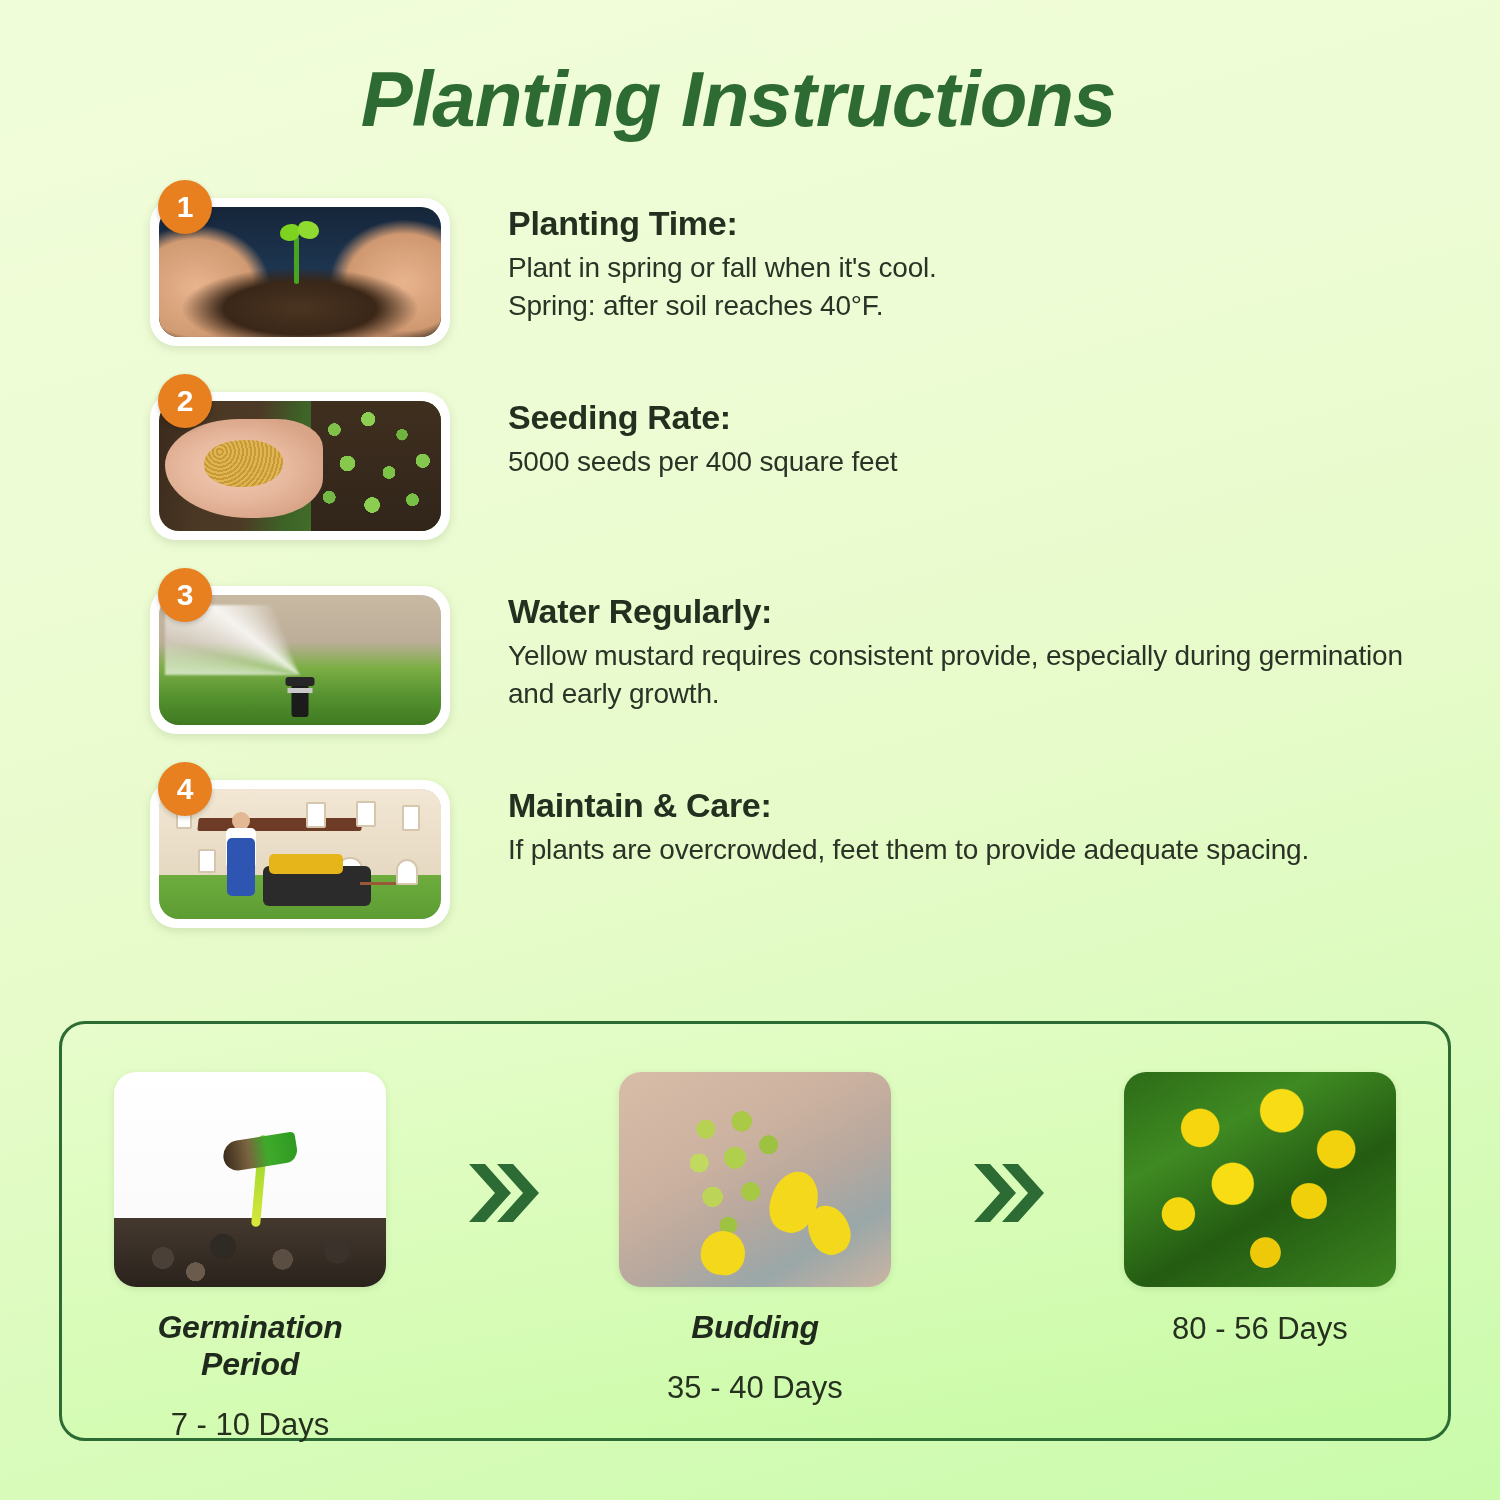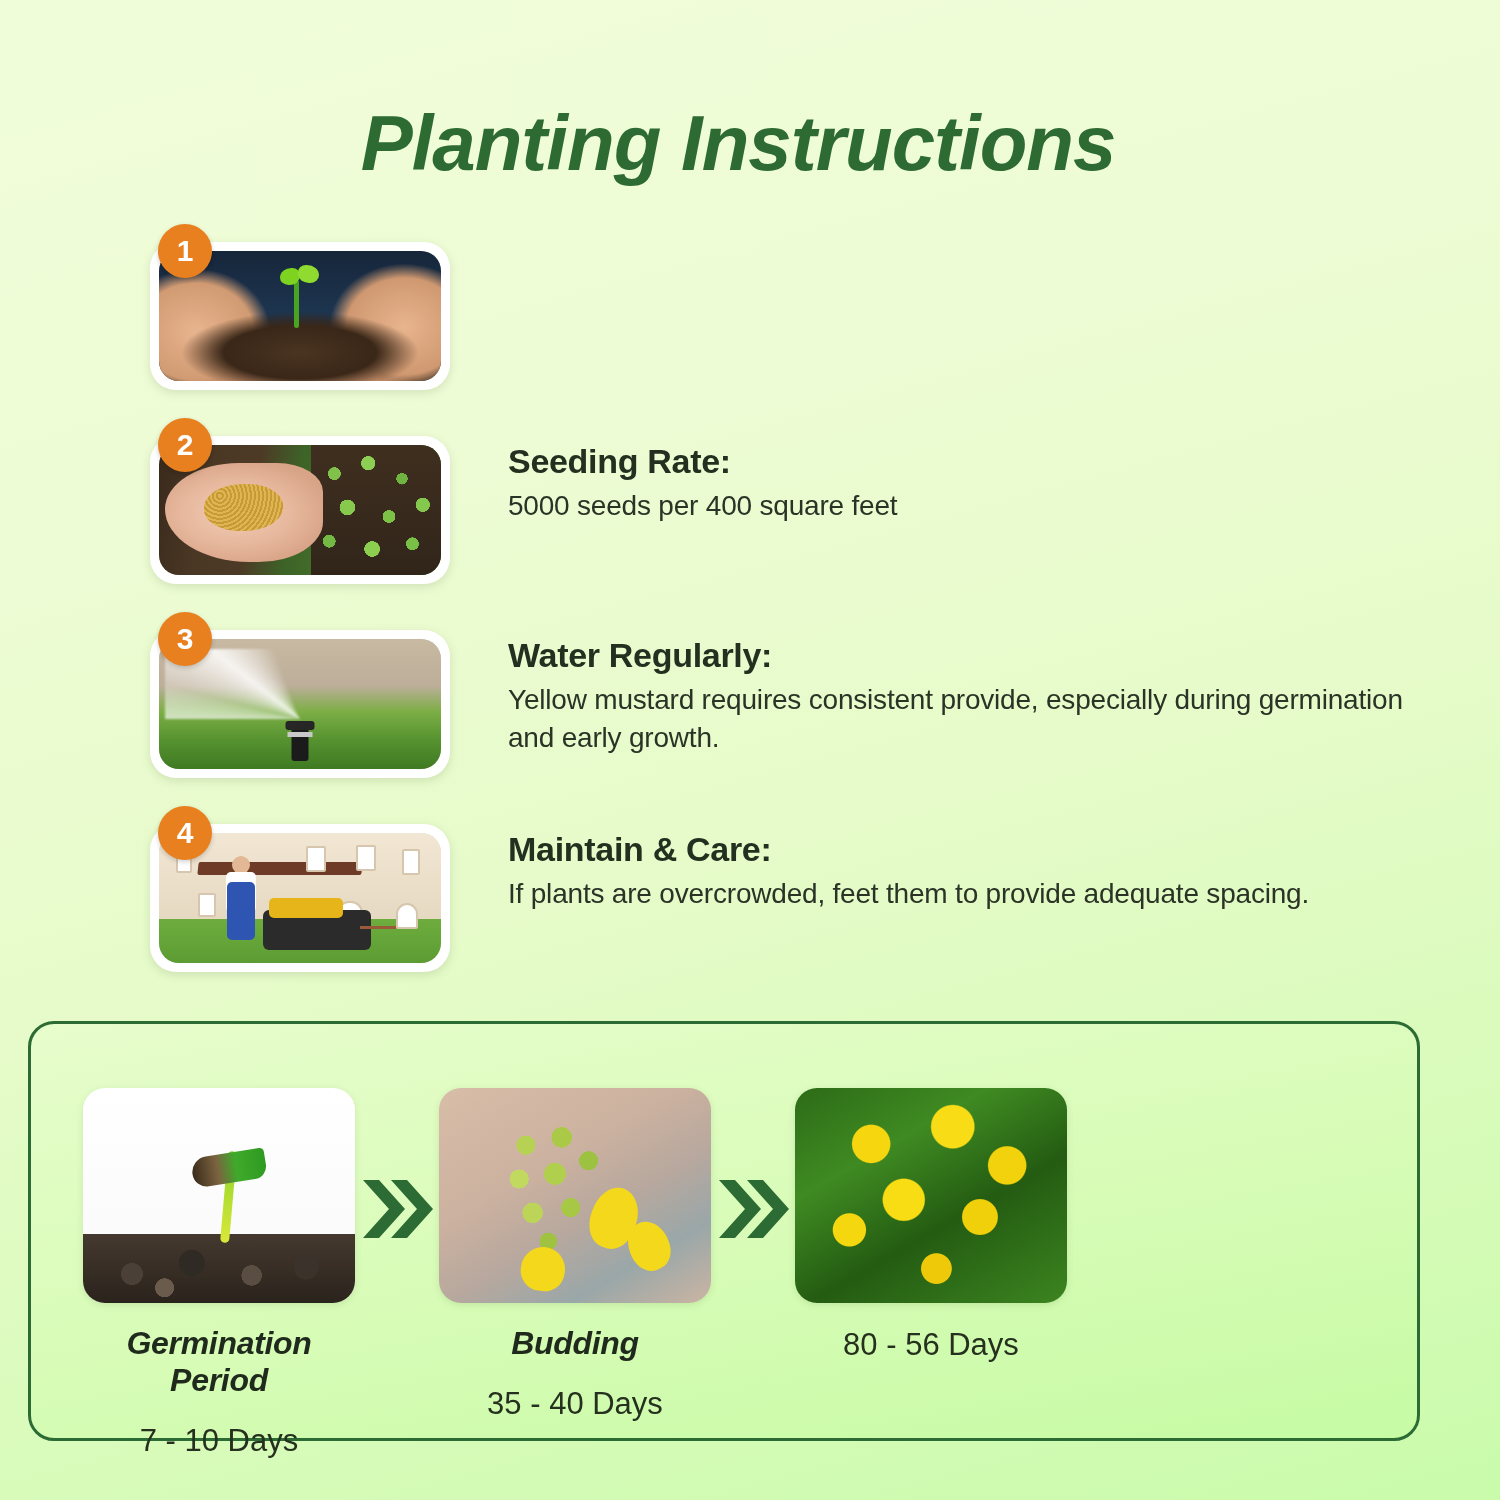--- a/index.html
+++ b/index.html
@@ -8,21 +8,21 @@
     font-family: "Liberation Sans", sans-serif;
     background: linear-gradient(165deg, #f0fdd9 0%, #eefcd5 28%, #e6fbc9 55%, #d6fbb8 82%, #c9fbab 100%);
     position:relative;
     overflow:hidden;
   }
 
   
   .title-wrap{
     width:1476px;
     text-align:center;
-    padding-top:104px;
+    padding-top:60px;
   }
   .page-title{
     font-size:78px;
     font-weight:bold;
     font-style:italic;
     color:#2e6b33;
     letter-spacing:-1px;
     line-height:1;
     font-family:"Liberation Sans", sans-serif;
   }
@@ -89,29 +89,29 @@
     font-size:28px;
     color:#2a3326;
     line-height:1.34;
     max-width:920px;
     letter-spacing:-0.2px;
   }
 
   
   .timeline{
     position:absolute;
-    left:28px; top:1021px;
+    left:59px; top:1021px;
     width:1392px; height:420px;
     border:3px solid #2c6b34;
     border-radius:26px;
     background:linear-gradient(170deg,#e7fdcc 0%, #d7fcb6 55%, #c6fba4 100%);
     display:flex;
     align-items:flex-start;
-    justify-content:flex-start;
-    padding:64px 52px 0 52px;
+    justify-content:space-between;
+    padding:48px 52px 0 52px;
   }
   .stage{
     width:272px;
     text-align:center;
   }
   .stage-img{
     width:272px;height:215px;
     border-radius:22px;
     overflow:hidden;
     position:relative;
@@ -251,20 +251,25 @@
 
   <div class="step">
     <div class="step-media">
       <div class="badge">1</div>
       <div class="thumb-frame">
         <div class="thumb">
           <div class="ph img-hands"></div>
           <div class="sprout1"></div>
         </div>
       </div>
+    </div>
+    <div class="step-text">
+      <div class="step-head">Planting Time:</div>
+      <div class="step-body" style="white-space:pre-line">Plant in spring or fall when it's cool.
+Spring: after soil reaches 40°F.</div>
     </div>
   </div>
 
   <div class="step">
     <div class="step-media">
       <div class="badge">2</div>
       <div class="thumb-frame">
         <div class="thumb">
           <div class="ph img-seeds"></div>
           <div class="greens"></div>

